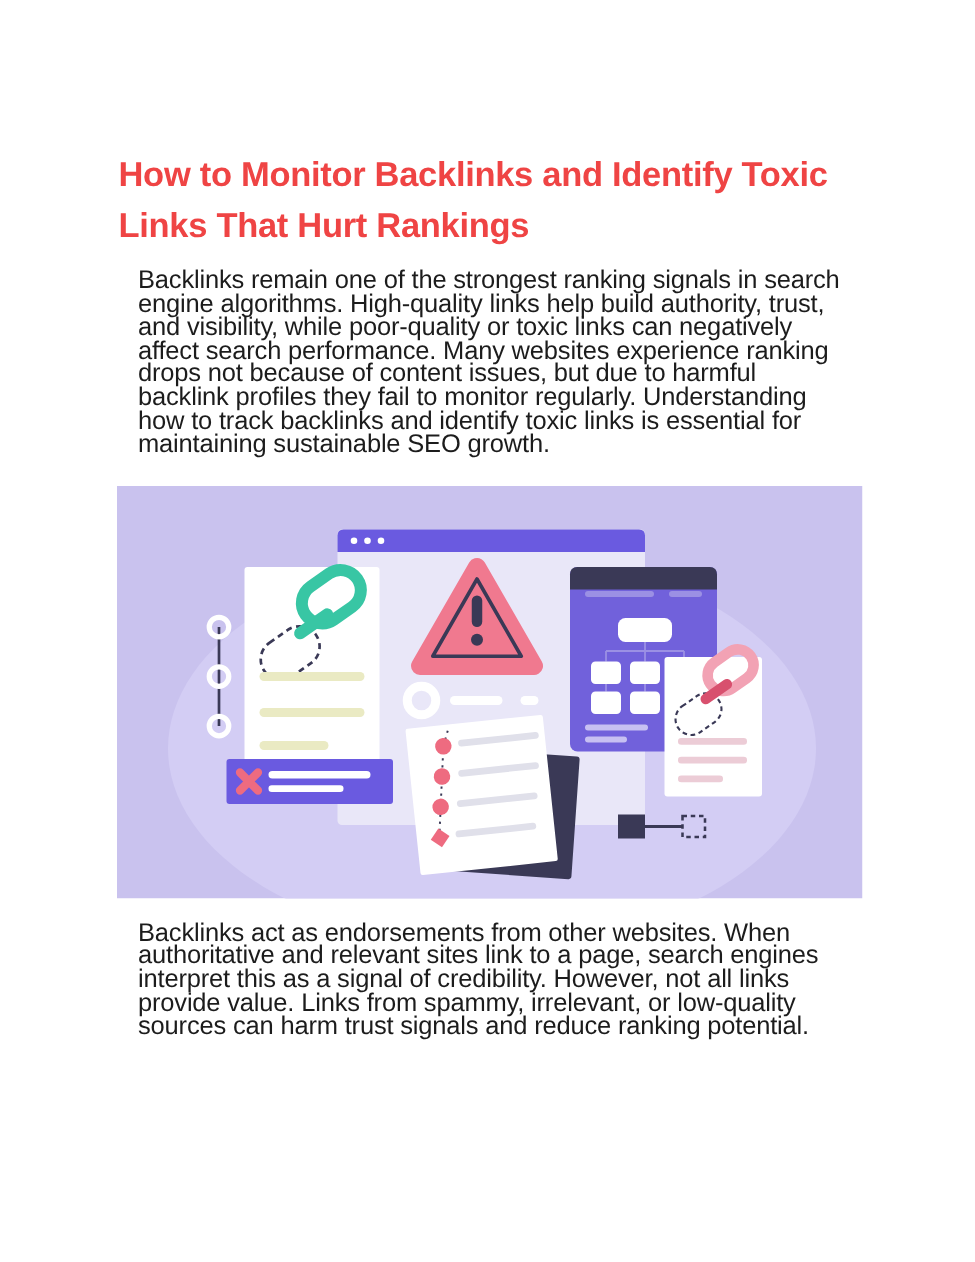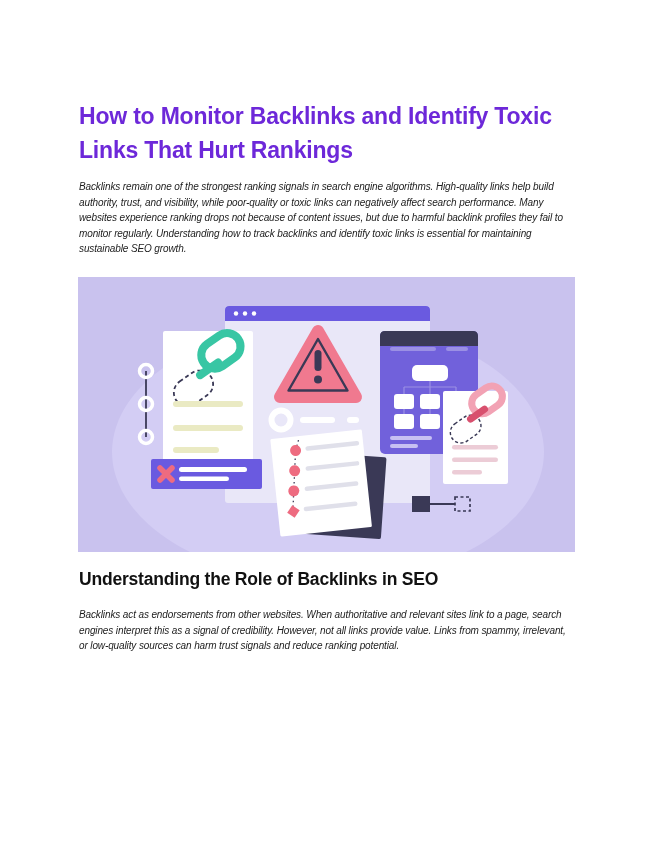--- a/index.html
+++ b/index.html
@@ -5,24 +5,24 @@
   html,body{margin:0;padding:0;}
   body{
     width:650px;height:841px;background:#ffffff;
     font-family:"Liberation Sans","DejaVu Sans",sans-serif;
     color:#1a1a1a;-webkit-font-smoothing:antialiased;
   }
   .page{position:relative;width:650px;height:841px;background:#fff;overflow:hidden;}
   .content{width:496px;margin-left:79px;}
   h1.article-title{
     margin:0;padding-top:99px;
-    font-size:23px;line-height:34px;font-weight:bold;letter-spacing:-0.2px;color:#6d28d9;
+    font-size:23px;line-height:34px;font-weight:bold;letter-spacing:-0.2px;color:#ef4444;
   }
   p.body-text{
-    margin:0;font-size:10px;line-height:15.6px;letter-spacing:-0.12px;color:#1c1c1c;font-style:italic;
+    margin:13px;font-size:17px;line-height:15.6px;letter-spacing:-0.12px;color:#1c1c1c;
   }
   p.p1{margin-top:12px;}
   p.p2{margin-top:9px;}
   p.p3{margin-top:15px;}
   figure.illustration{margin:20px 0 0 -1px;padding:0;width:497px;height:275px;}
   h2.section-heading{
     margin:14px 0 0 0;font-size:17.5px;line-height:26px;font-weight:bold;letter-spacing:-0.2px;color:#111;
   }
   
   .c-bg{fill:var(--ill-background,#c9c2ee);}
@@ -173,18 +173,17 @@
             <rect class="c-grayline" x="-12" y="-37" width="54" height="4.5" rx="2.2"></rect>
             <rect class="c-grayline" x="-14" y="-17" width="54" height="4.5" rx="2.2"></rect>
             <rect class="c-grayline" x="-17" y="3" width="54" height="4.5" rx="2.2"></rect>
             <rect class="c-grayline" x="-20" y="23" width="54" height="4.5" rx="2.2"></rect>
           </g>
         </g>
 
       </svg>
     </figure>
 
-    <h2 class="section-heading">Understanding the Role of Backlinks in SEO</h2>
 
     <p class="body-text p3">Backlinks act as endorsements from other websites. When authoritative and relevant sites link to a page, search engines interpret this as a signal of credibility. However, not all links provide value. Links from spammy, irrelevant, or low-quality sources can harm trust signals and reduce ranking potential.</p>
 
   </div>
 </div>
 
 </body></html>

